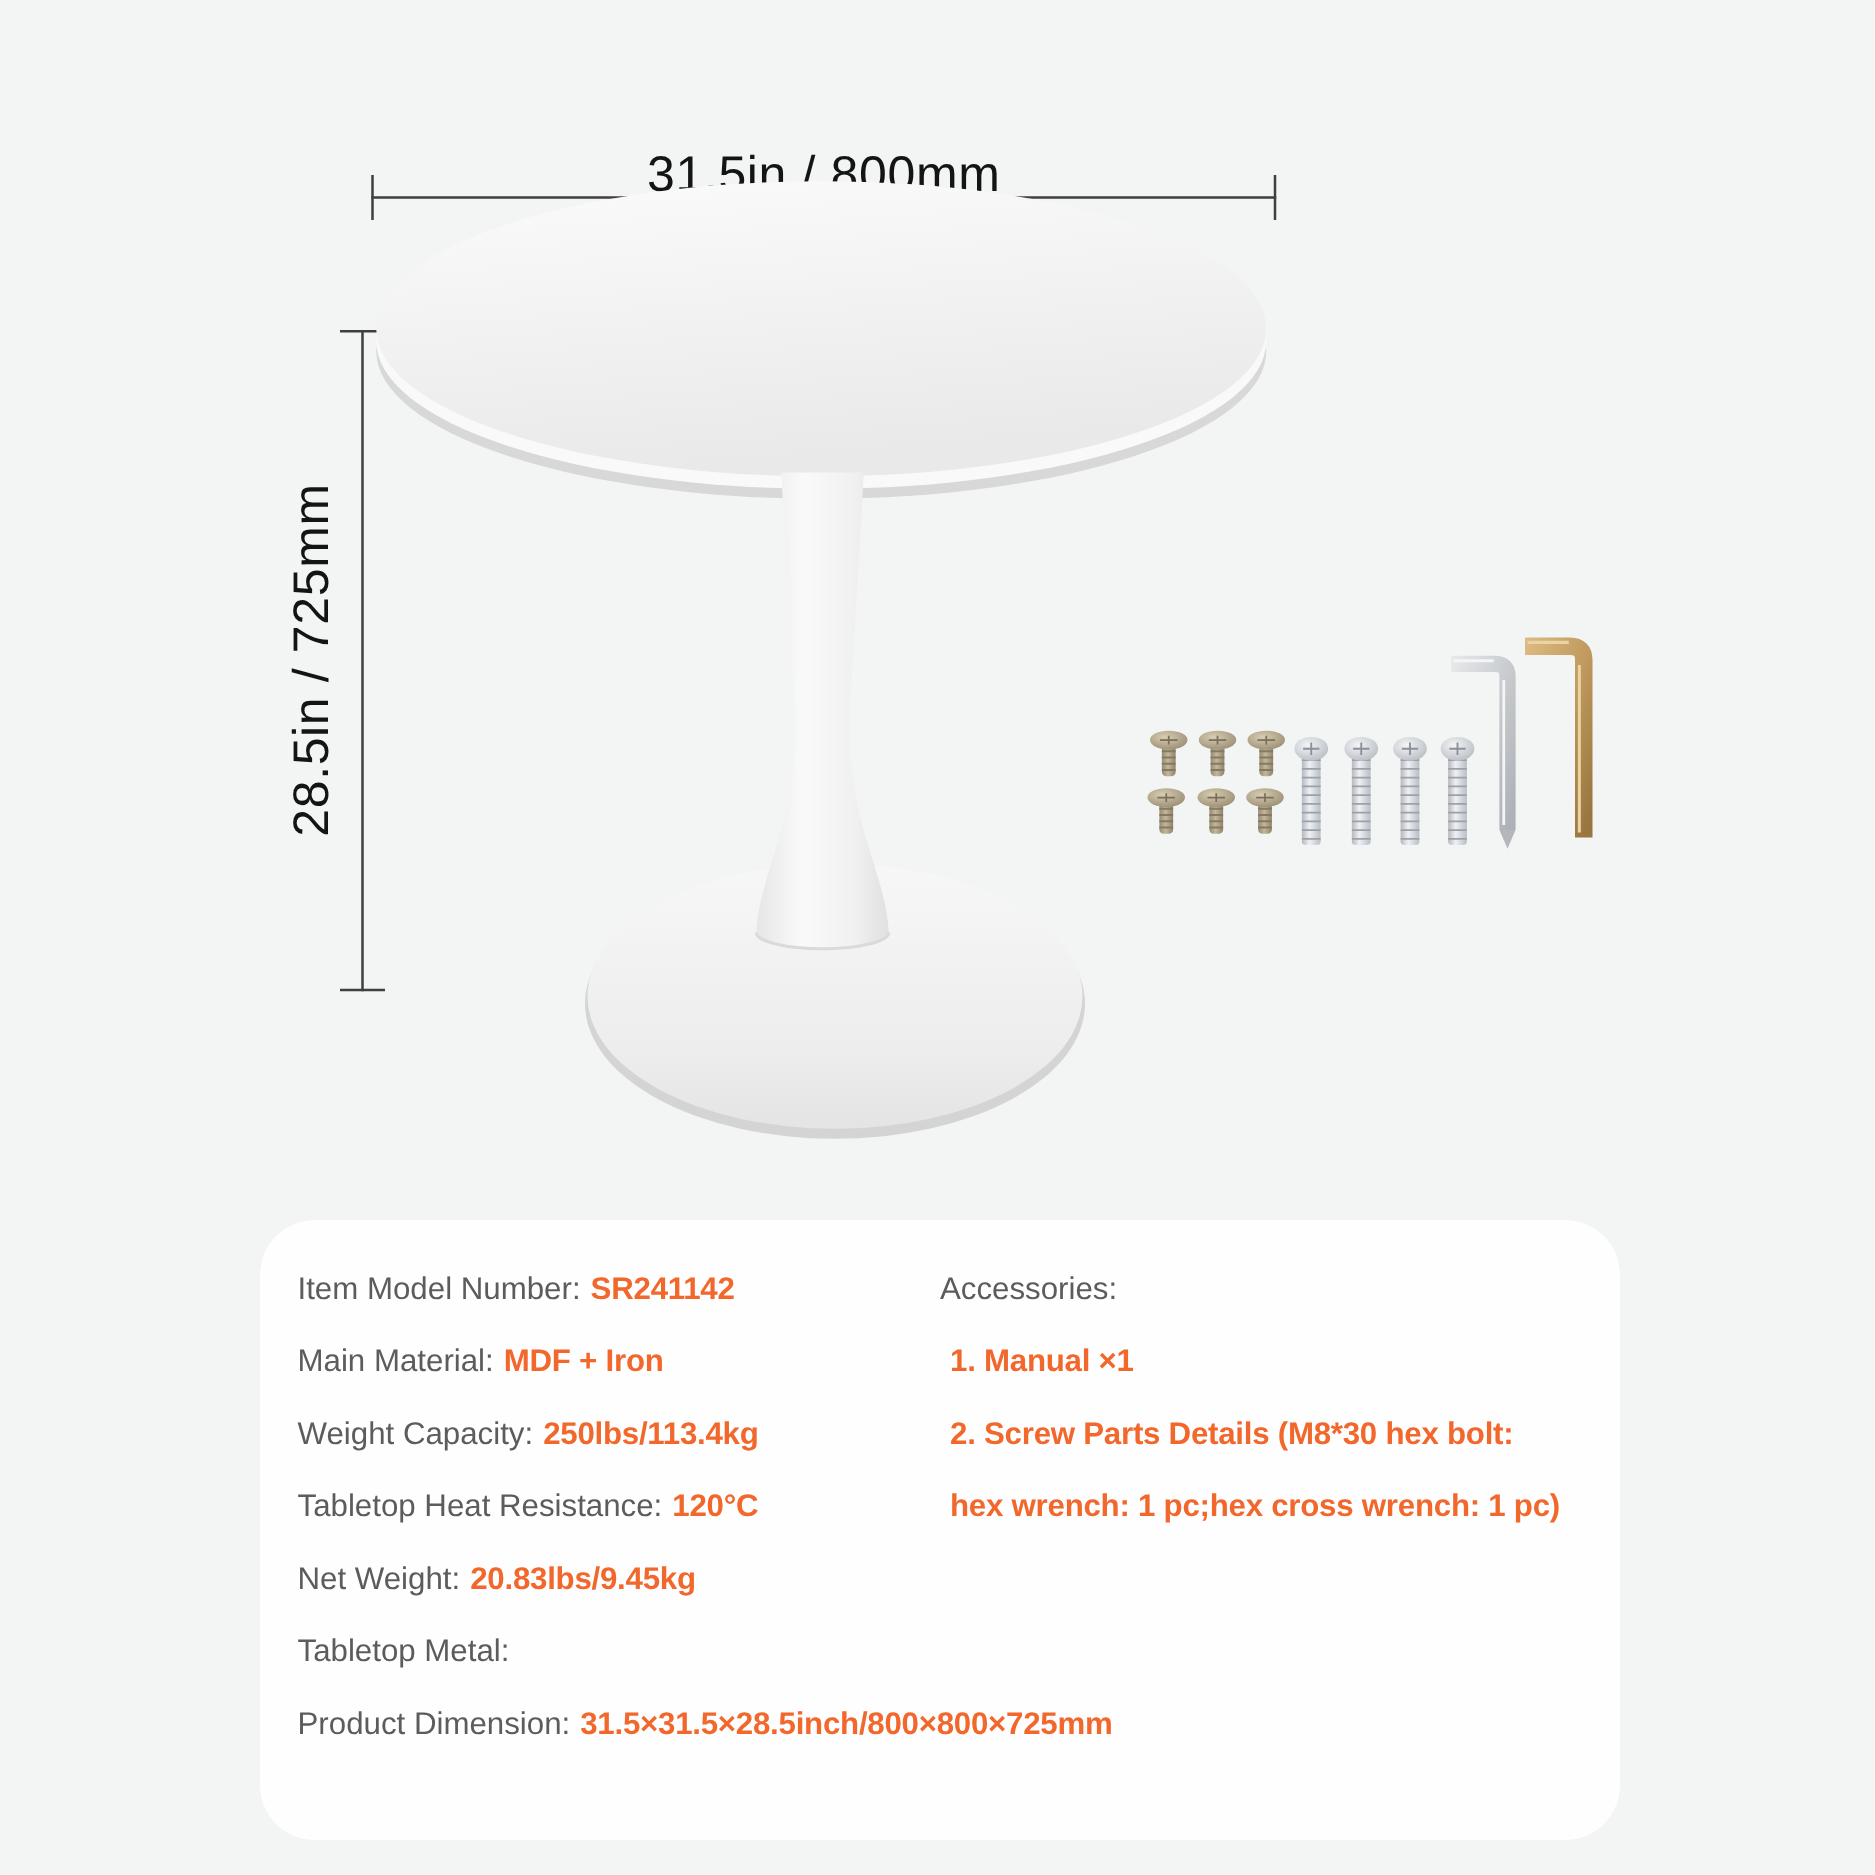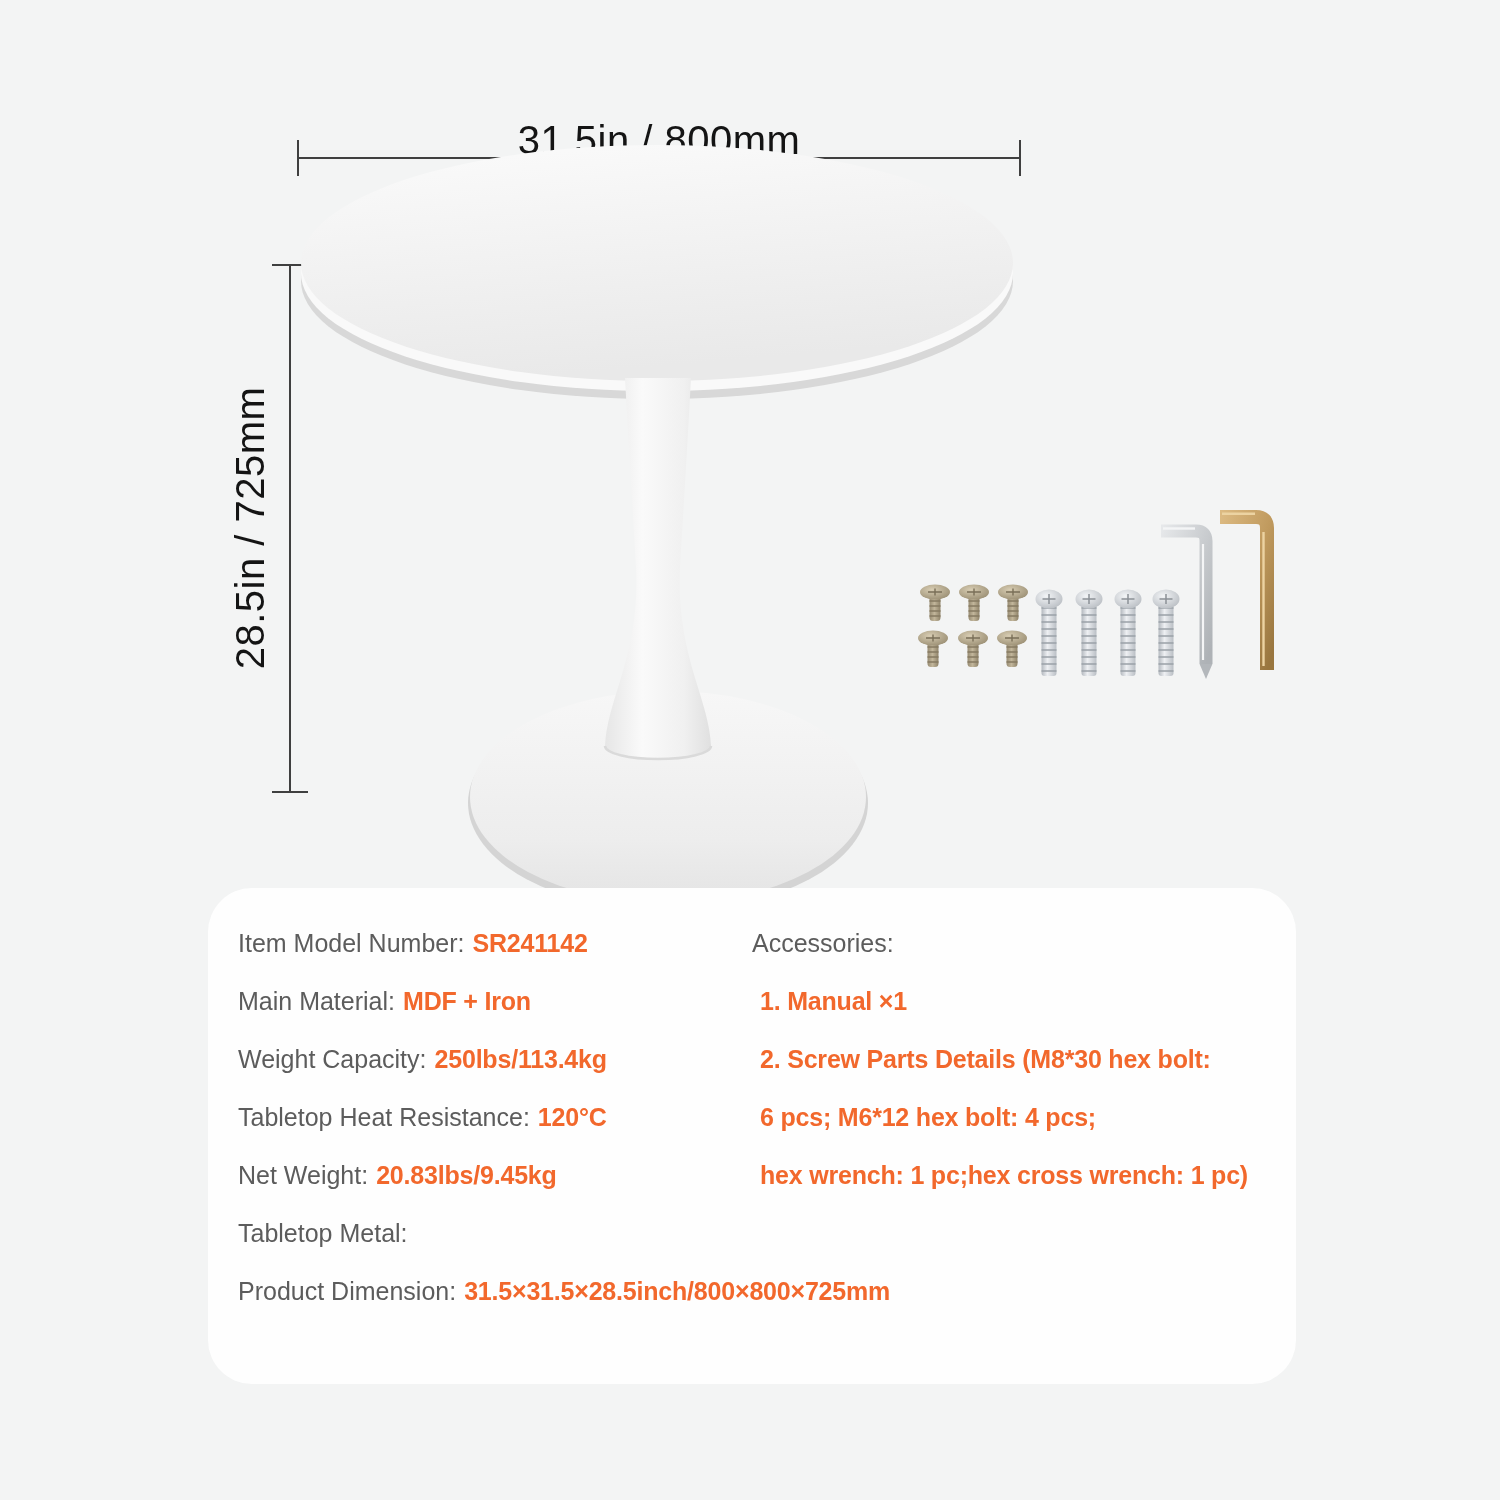--- a/index.html
+++ b/index.html
@@ -30,21 +30,21 @@
     transform:translate(-50%,-50%) rotate(-90deg);
     font-size:40px;color:#141414;letter-spacing:.5px;white-space:nowrap;
   }
 
   
   .table-art{position:absolute;left:280px;top:140px;width:760px;height:790px;}
   .hardware-art{position:absolute;left:890px;top:480px;width:420px;height:240px;}
 
   
   .spec-panel{
-    position:absolute;left:208px;top:888px;width:1088px;height:496px;
+    position:absolute;left:208px;top:976px;width:1088px;height:496px;
     background:#fefefe;border-radius:44px;box-sizing:border-box;
     padding:26px 0 0 30px;display:flex;
   }
   .col-left{width:514px;flex:0 0 auto;}
   .col-right{flex:1 1 auto;}
   .row{height:58px;display:flex;align-items:center;white-space:nowrap;font-size:25px;}
   .lbl{color:#5c5c5c;}
   .val{color:#f2682c;font-weight:bold;margin-left:8px;letter-spacing:-.2px;}
   .val:empty{margin-left:0;}
   .lbl:empty{display:none;}
@@ -253,19 +253,16 @@
         <span class="lbl">Accessories:</span>
         <span class="val"></span>
       </div>
     <div class="row">
         <span class="val">1. Manual ×1</span>
       </div>
     <div class="row">
         <span class="val">2. Screw Parts Details (M8*30 hex bolt:</span>
       </div>
     <div class="row">
-        <span class="val">6 pcs; M6*12 hex bolt: 4 pcs;</span>
-      </div>
-    <div class="row">
         <span class="val">hex wrench: 1 pc;hex cross wrench: 1 pc)</span>
       </div>
   </div>
 </div>
 
 </body></html>

